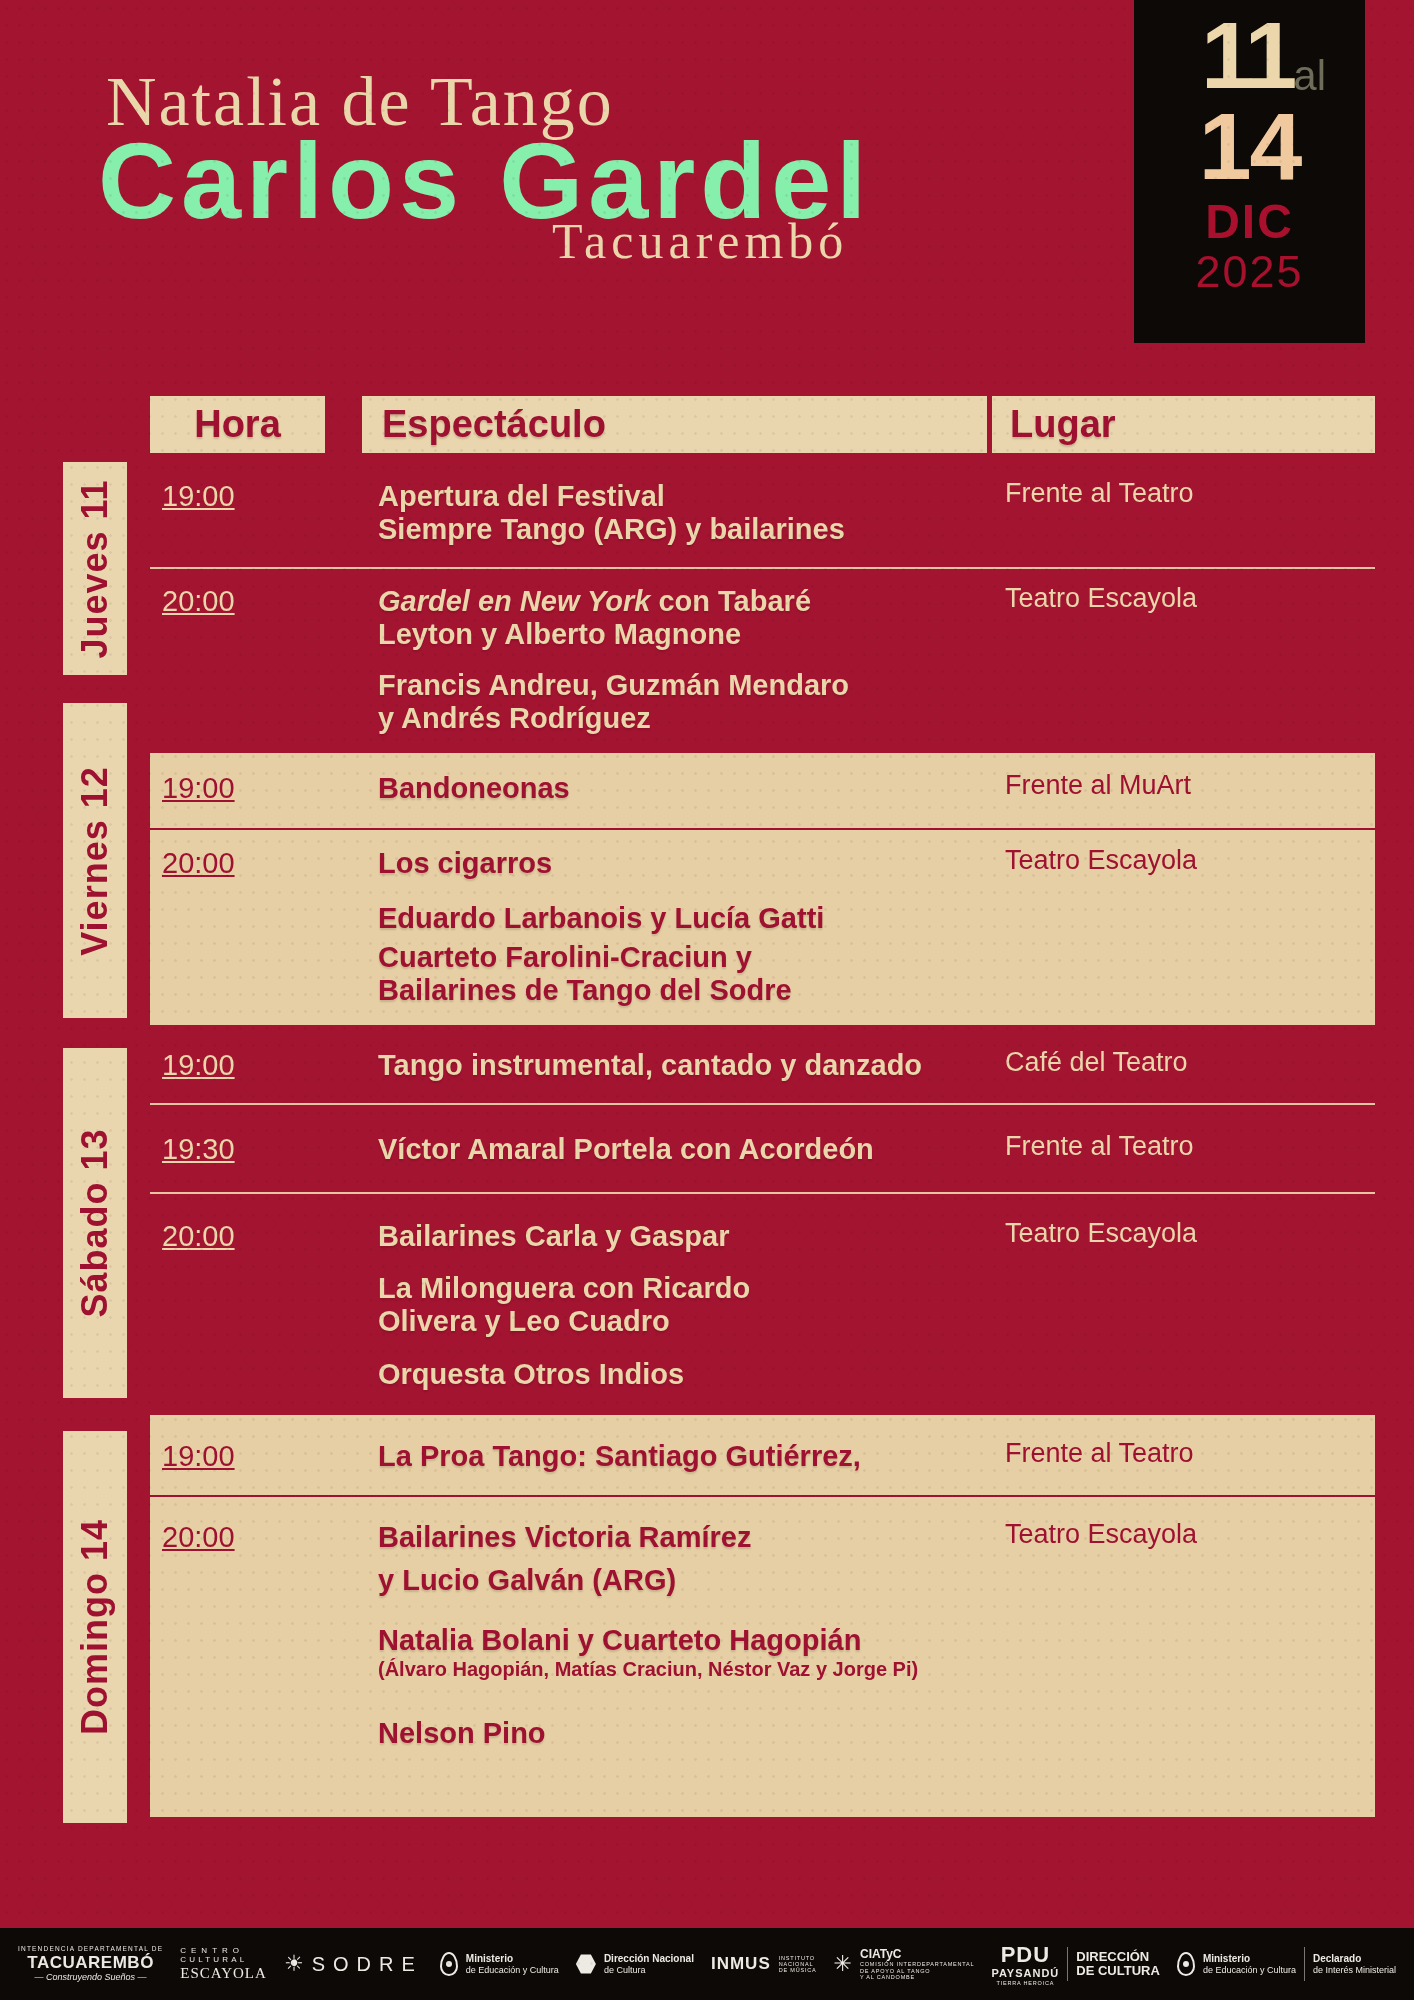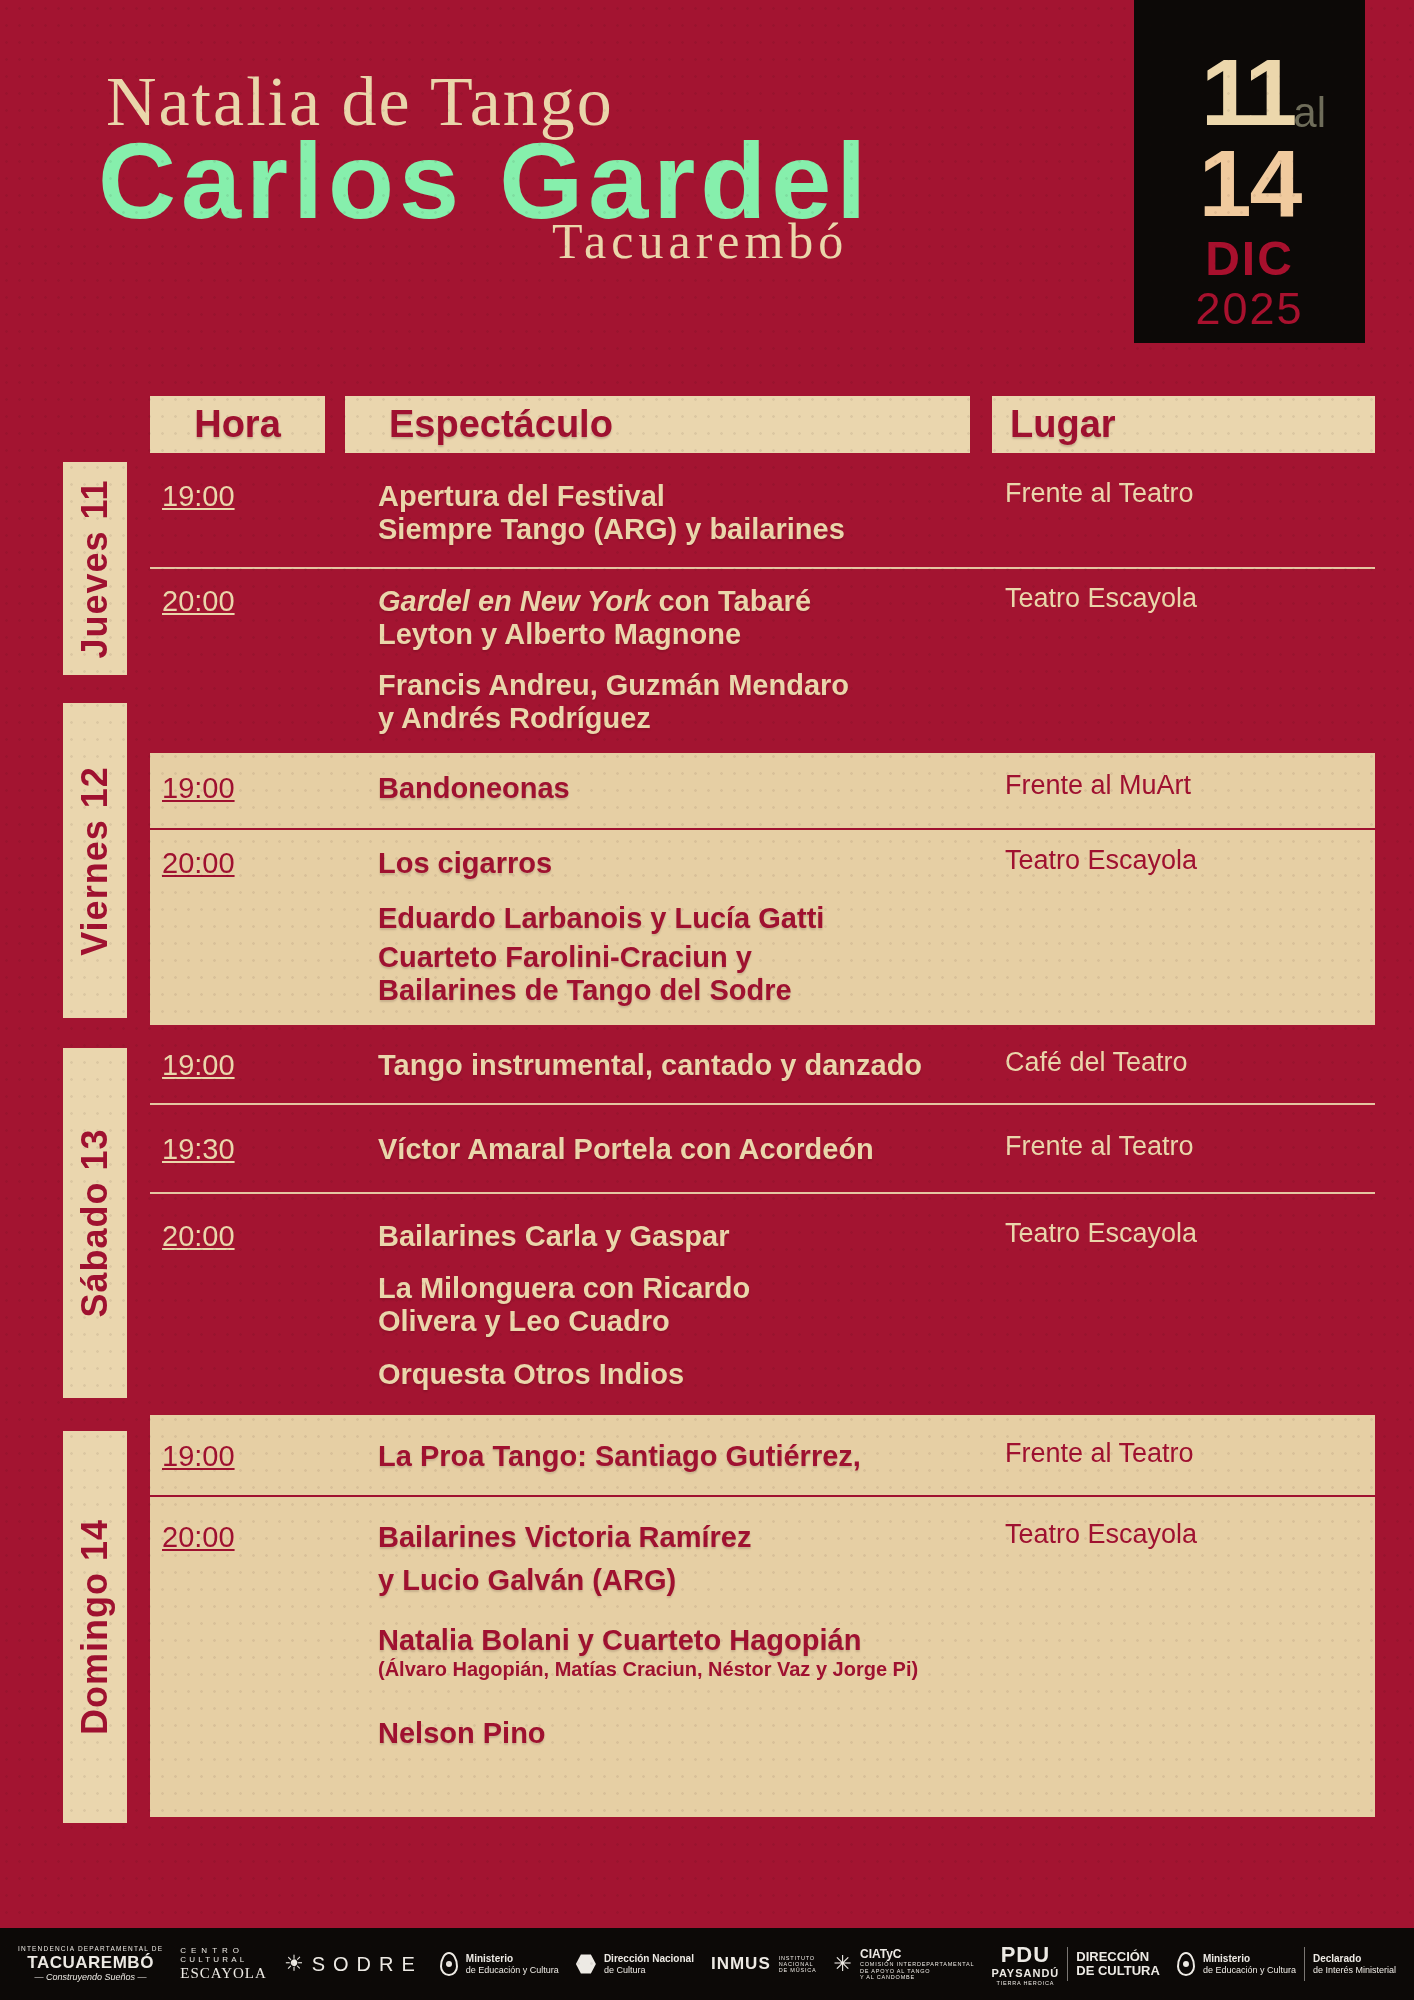--- a/index.html
+++ b/index.html
@@ -14,33 +14,33 @@
     font-family:"Liberation Serif","DejaVu Serif",serif;font-size:70px;
     letter-spacing:2px;color:#ead6ab;}
   .title-main{position:absolute;left:98px;top:118px;font-size:108px;font-weight:700;
     letter-spacing:5px;color:#86efac;}
   .title-city{position:absolute;left:552px;top:212px;
     font-family:"Liberation Serif","DejaVu Serif",serif;font-size:50px;
     letter-spacing:5px;color:#ead6ab;}
   
   .date-badge{position:absolute;left:1134px;top:0;width:231px;height:343px;
     background:#0c0907;display:flex;flex-direction:column;align-items:center;
-    padding-top:33px;box-sizing:border-box;line-height:1;justify-content:center;}
+    padding-top:8px;box-sizing:border-box;line-height:1;}
   .db-row1{display:flex;align-items:flex-end;margin-left:28px;}
   .db-from{font-size:95px;font-weight:700;color:#ecd7ac;letter-spacing:-4px;}
   .db-al{font-size:42px;color:#6f6d5a;margin-bottom:6px;}
   .db-to{font-size:95px;font-weight:700;color:#f0ca9e;letter-spacing:-2px;margin-top:-4px;}
   .db-month{font-size:48px;font-weight:700;color:#a8102d;letter-spacing:2px;margin-top:4px;}
   .db-year{font-size:45px;font-weight:500;color:#a8112e;letter-spacing:2px;margin-top:3px;}
   
   .hdr{position:absolute;top:396px;height:57px;background:#ead6ae;color:#9f1130;
     font-size:38px;font-weight:700;display:flex;align-items:center;
     text-shadow:0 2px 2px rgba(40,0,8,.18);box-sizing:border-box;}
   .hdr-hora{left:150px;width:175px;justify-content:center;}
-  .hdr-esp{left:345px;width:625px;padding-left:44px;}
+  .hdr-esp{left:362px;width:625px;padding-left:20px;}
   .hdr-lugar{left:992px;width:383px;padding-left:18px;}
   
   .day-label{position:absolute;left:63px;width:64px;background:#ead6ae;
     display:flex;align-items:center;justify-content:center;}
   .day-label span{transform:rotate(-90deg);white-space:nowrap;color:#9f1130;
     font-size:36px;font-weight:700;letter-spacing:1px;}
   .dl-jueves{top:462px;height:213px;}
   .dl-viernes{top:703px;height:315px;}
   .dl-sabado{top:1048px;height:350px;}
   .dl-domingo{top:1431px;height:392px;}

